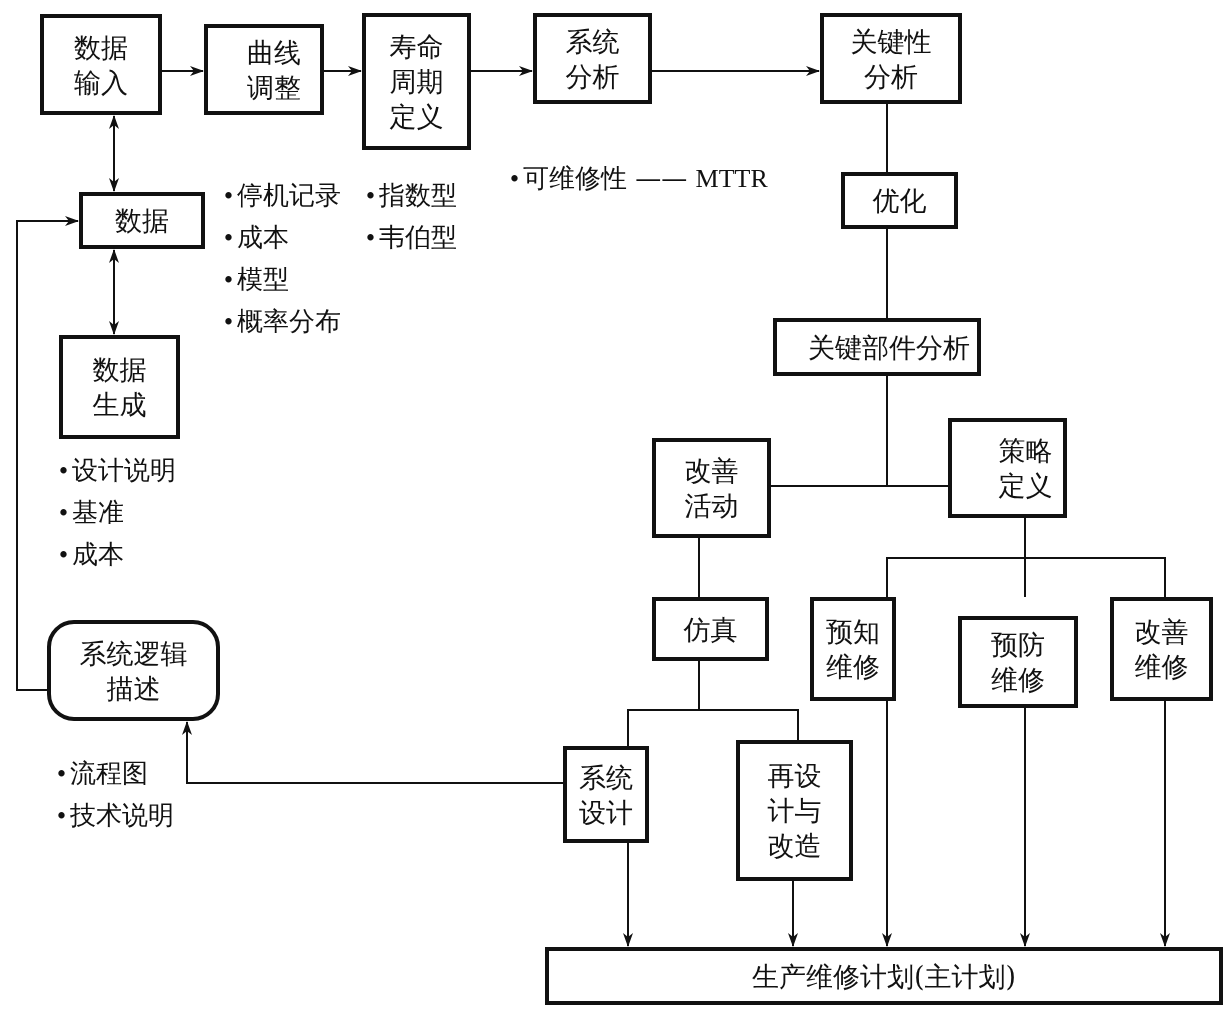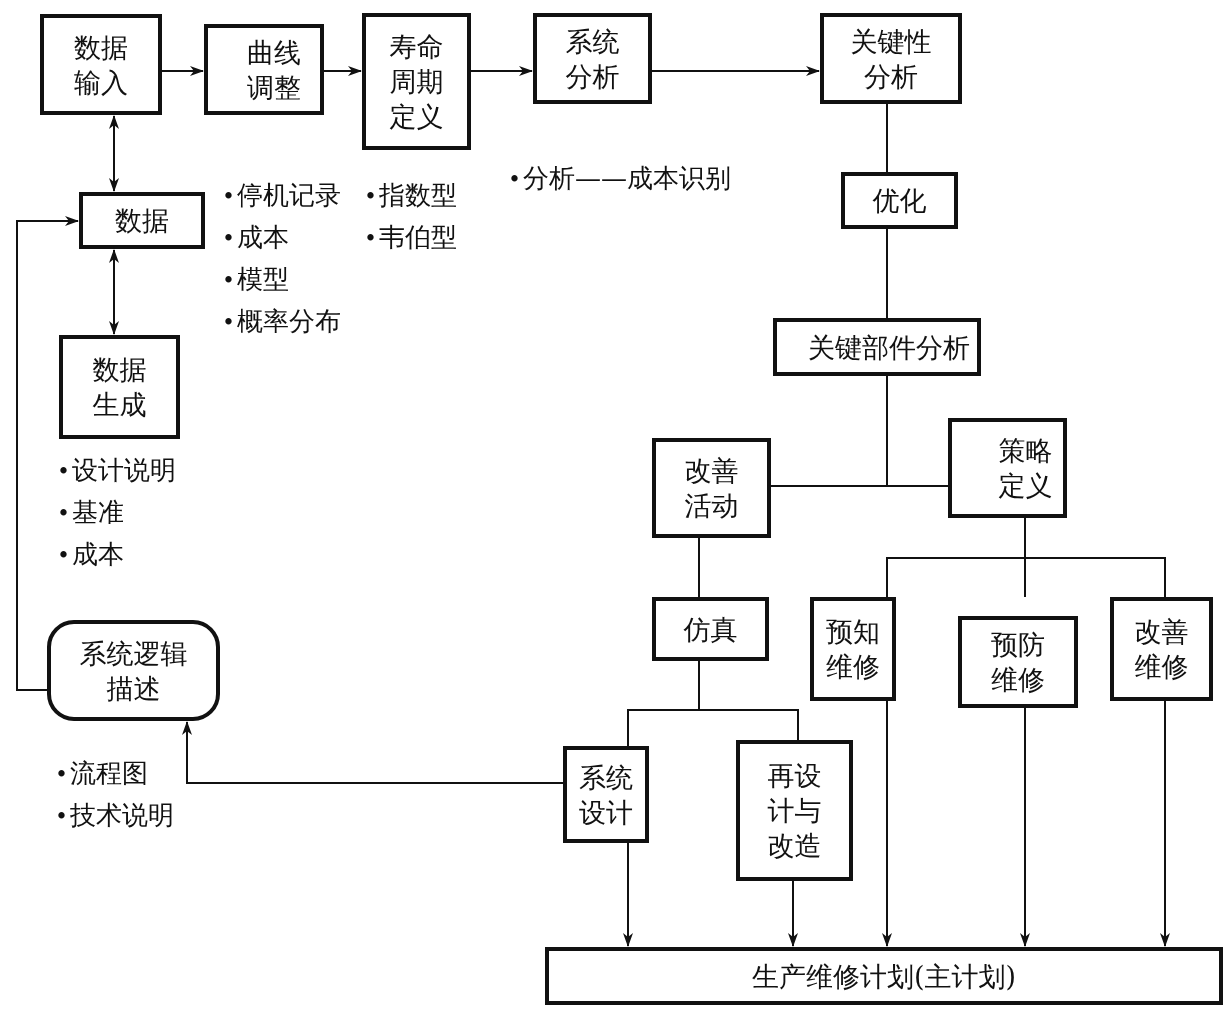--- a/index.html
+++ b/index.html
@@ -101,21 +101,21 @@
   <div><span class="dot">•</span><span>模型</span></div>
   <div><span class="dot">•</span><span>概率分布</span></div>
 </div>
 
 <div class="note" style="left:364px;top:175px;">
   <div><span class="dot">•</span><span>指数型</span></div>
   <div><span class="dot">•</span><span>韦伯型</span></div>
 </div>
 
 <div class="note" style="left:508px;top:158px;">
-  <div><span class="dot">•</span><span>分析</span><span>——</span><span>成本识别</span></div>
+  <div><span class="dot">•</span><span>可维修性</span> <span>——</span> <span class="latin">MTTR</span></div>
 </div>
 
 <div class="note" style="left:57px;top:450px;">
   <div><span class="dot">•</span><span>设计说明</span></div>
   <div><span class="dot">•</span><span>基准</span></div>
   <div><span class="dot">•</span><span>成本</span></div>
 </div>
 
 <div class="note" style="left:55px;top:753px;">
   <div><span class="dot">•</span><span>流程图</span></div>

